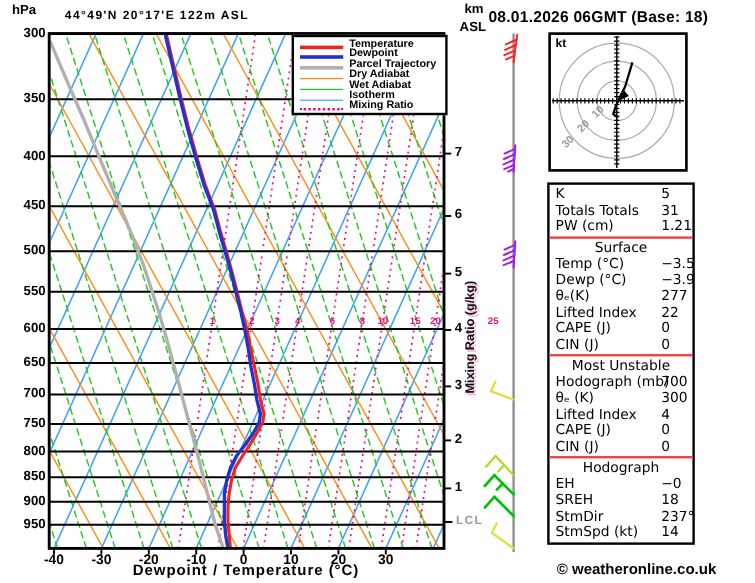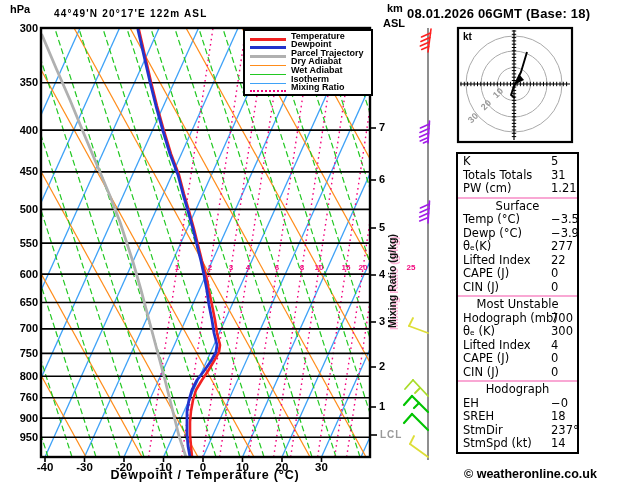--- a/index.html
+++ b/index.html
@@ -20,21 +20,21 @@
            transform:rotate(-90deg);color:#111;text-shadow:-2px 2px 0 #ffb3d9;white-space:nowrap;}
   .lcl{left:380px;top:429px;font-size:10px;font-weight:700;color:#9a9a9a;letter-spacing:1px;}
   .kt{left:463px;top:31px;font-size:10px;font-weight:700;}
   .ring{font-size:9px;font-weight:700;color:#999;transform:rotate(-45deg);}
   .legend{left:243px;top:29px;width:126px;background:#fff;border:2px solid #000;padding:1px 0 2px 0;}
   .lrow{display:flex;align-items:flex-end;height:8.6px;}
   .lswatch{width:36px;margin:0 5px 0 5px;flex:none;}
   .llabel{font-size:9px;font-weight:700;white-space:nowrap;}
   .dtable{left:456px;top:152px;width:119px;border:2px solid #000;background:#fff;
           font-family:"DejaVu Sans","Liberation Sans",sans-serif;font-size:11.5px;}
-  .tsec{border-top:2px solid #f9a8d4;padding:1px 0;}
+  .tsec{border-top:2px solid #ef4444;padding:1px 0;}
   .tsec:first-child{border-top:none;}
   .tsec-title{text-align:center;line-height:13.5px;}
   .trow{display:flex;line-height:13.5px;}
   .trow .lab{width:88px;flex:none;padding-left:5px;white-space:nowrap;}
   .trow .val{white-space:nowrap;}
   .footer{left:464px;top:467px;font-size:12.5px;font-weight:700;white-space:nowrap;}
   svg{position:absolute;left:0;top:0;}
 </style>
 </head>
 <body>
@@ -436,21 +436,21 @@
       <div class="abs plabel" style="left: 8px; top: 76.229px;">350</div>
       <div class="abs plabel" style="left: 8px; top: 123.637px;">400</div>
       <div class="abs plabel" style="left: 8px; top: 165.455px;">450</div>
       <div class="abs plabel" style="left: 8px; top: 202.861px;">500</div>
       <div class="abs plabel" style="left: 8px; top: 236.7px;">550</div>
       <div class="abs plabel" style="left: 8px; top: 267.592px;">600</div>
       <div class="abs plabel" style="left: 8px; top: 296.01px;">650</div>
       <div class="abs plabel" style="left: 8px; top: 322.321px;">700</div>
       <div class="abs plabel" style="left: 8px; top: 346.816px;">750</div>
       <div class="abs plabel" style="left: 8px; top: 369.729px;">800</div>
-      <div class="abs plabel" style="left: 8px; top: 391.253px;">760</div>
+      <div class="abs plabel" style="left: 8px; top: 391.253px;">850</div>
       <div class="abs plabel" style="left: 8px; top: 411.547px;">900</div>
       <div class="abs plabel" style="left: 8px; top: 430.742px;">950</div>
       <div class="abs kmlabel" style="left: 379px; top: 400px;">1</div>
       <div class="abs kmlabel" style="left: 379px; top: 360px;">2</div>
       <div class="abs kmlabel" style="left: 379px; top: 315px;">3</div>
       <div class="abs kmlabel" style="left: 379px; top: 268px;">4</div>
       <div class="abs kmlabel" style="left: 379px; top: 221px;">5</div>
       <div class="abs kmlabel" style="left: 379px; top: 173px;">6</div>
       <div class="abs kmlabel" style="left: 379px; top: 121px;">7</div>
       <div class="abs mixlabel" style="left: 169px; top: 263px;">1</div>

